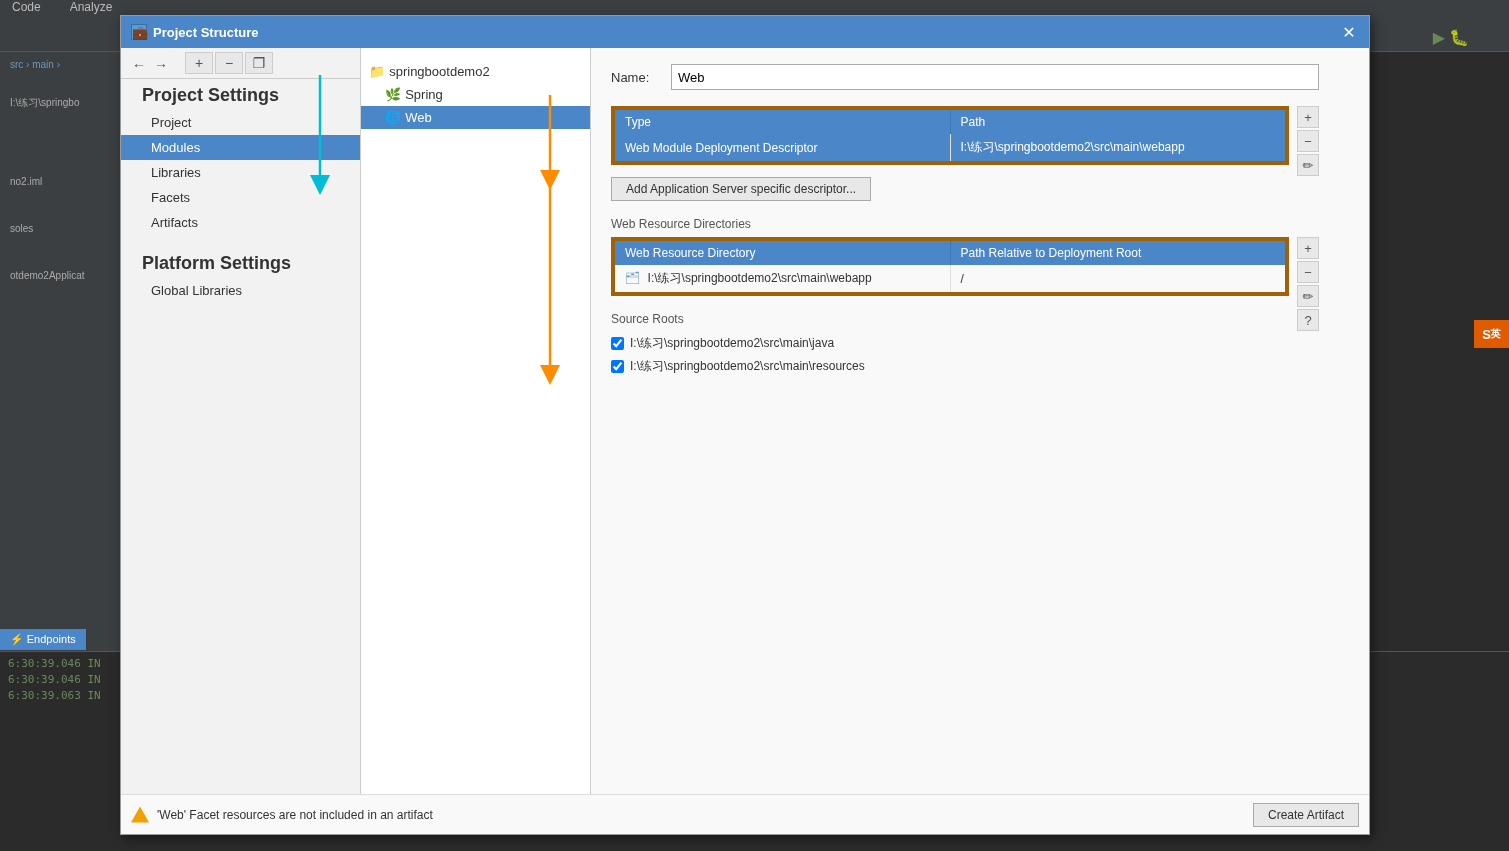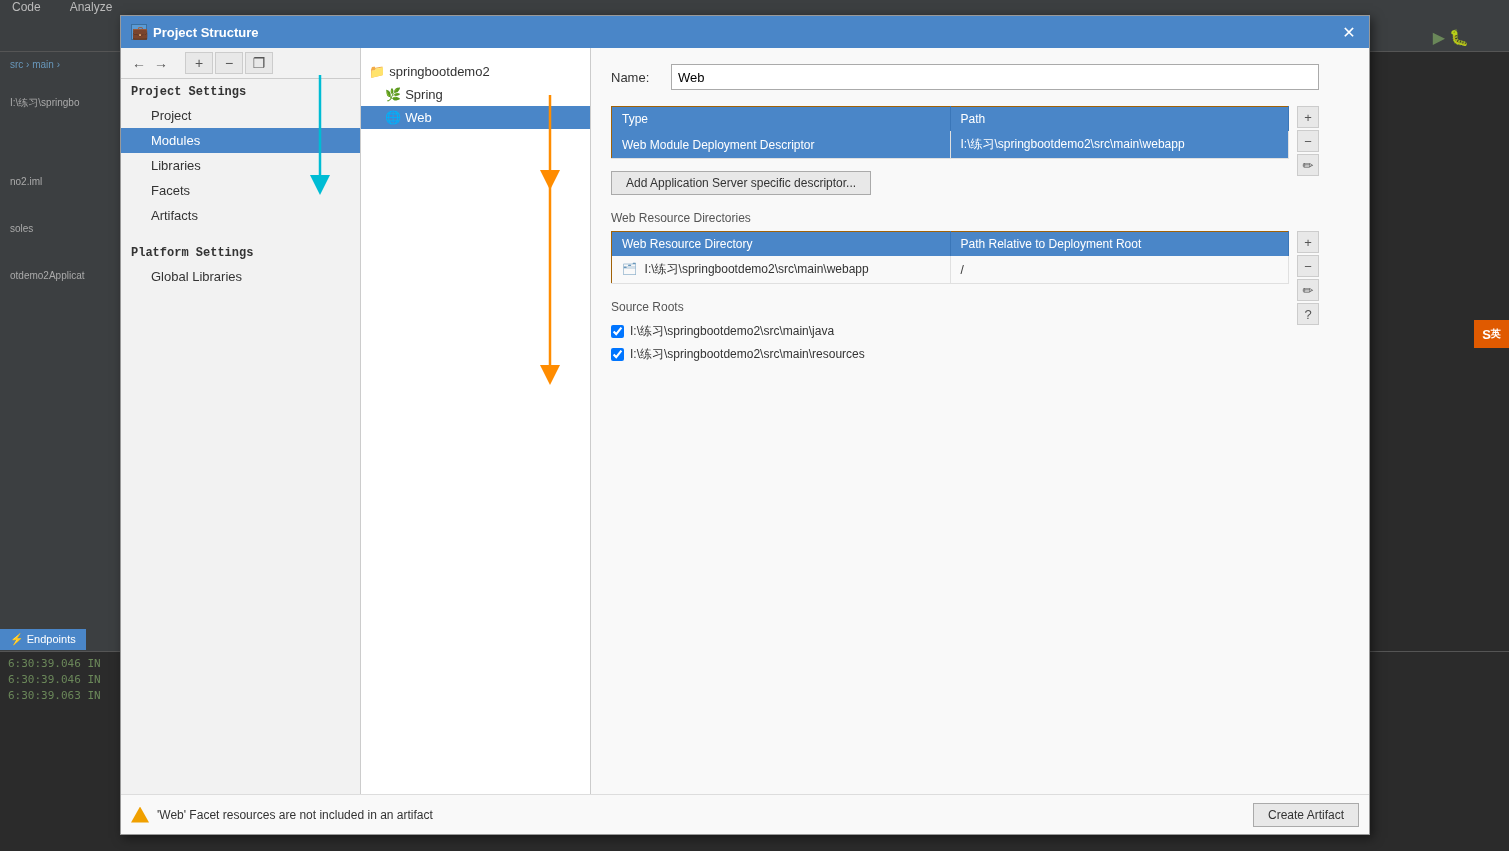--- a/index.html
+++ b/index.html
@@ -142,24 +142,23 @@
     }
 
     .dialog-body {
       display: flex;
       flex: 1;
       overflow: hidden;
     }
 
     .nav-section-header {
       font-weight: bold;
-      font-size: 12px;
+      font-size: 18px;
       color: #333;
-      padding: 6px 10px 4px;
-      font-family: Liberation Mono, monospace;
+      padding: 6px 21px 4px;
     }
 
     .nav-item {
       padding: 5px 14px 5px 30px;
       cursor: pointer;
       font-size: 13px;
       color: #333;
     }
 
     .nav-item.active {
@@ -233,21 +232,21 @@
       font-size: 12px;
       color: #555;
       margin-bottom: 6px;
       margin-top: 4px;
     }
 
     
     .data-table {
       width: 100%;
       border-collapse: collapse;
-      border: 1px solid #a16207;
+      border: 4px solid #a16207;
       margin-bottom: 1px;
     }
 
     .data-table th {
       background: #4a86c8;
       color: white;
       padding: 5px 10px;
       font-size: 12px;
       font-weight: normal;
       text-align: left;

